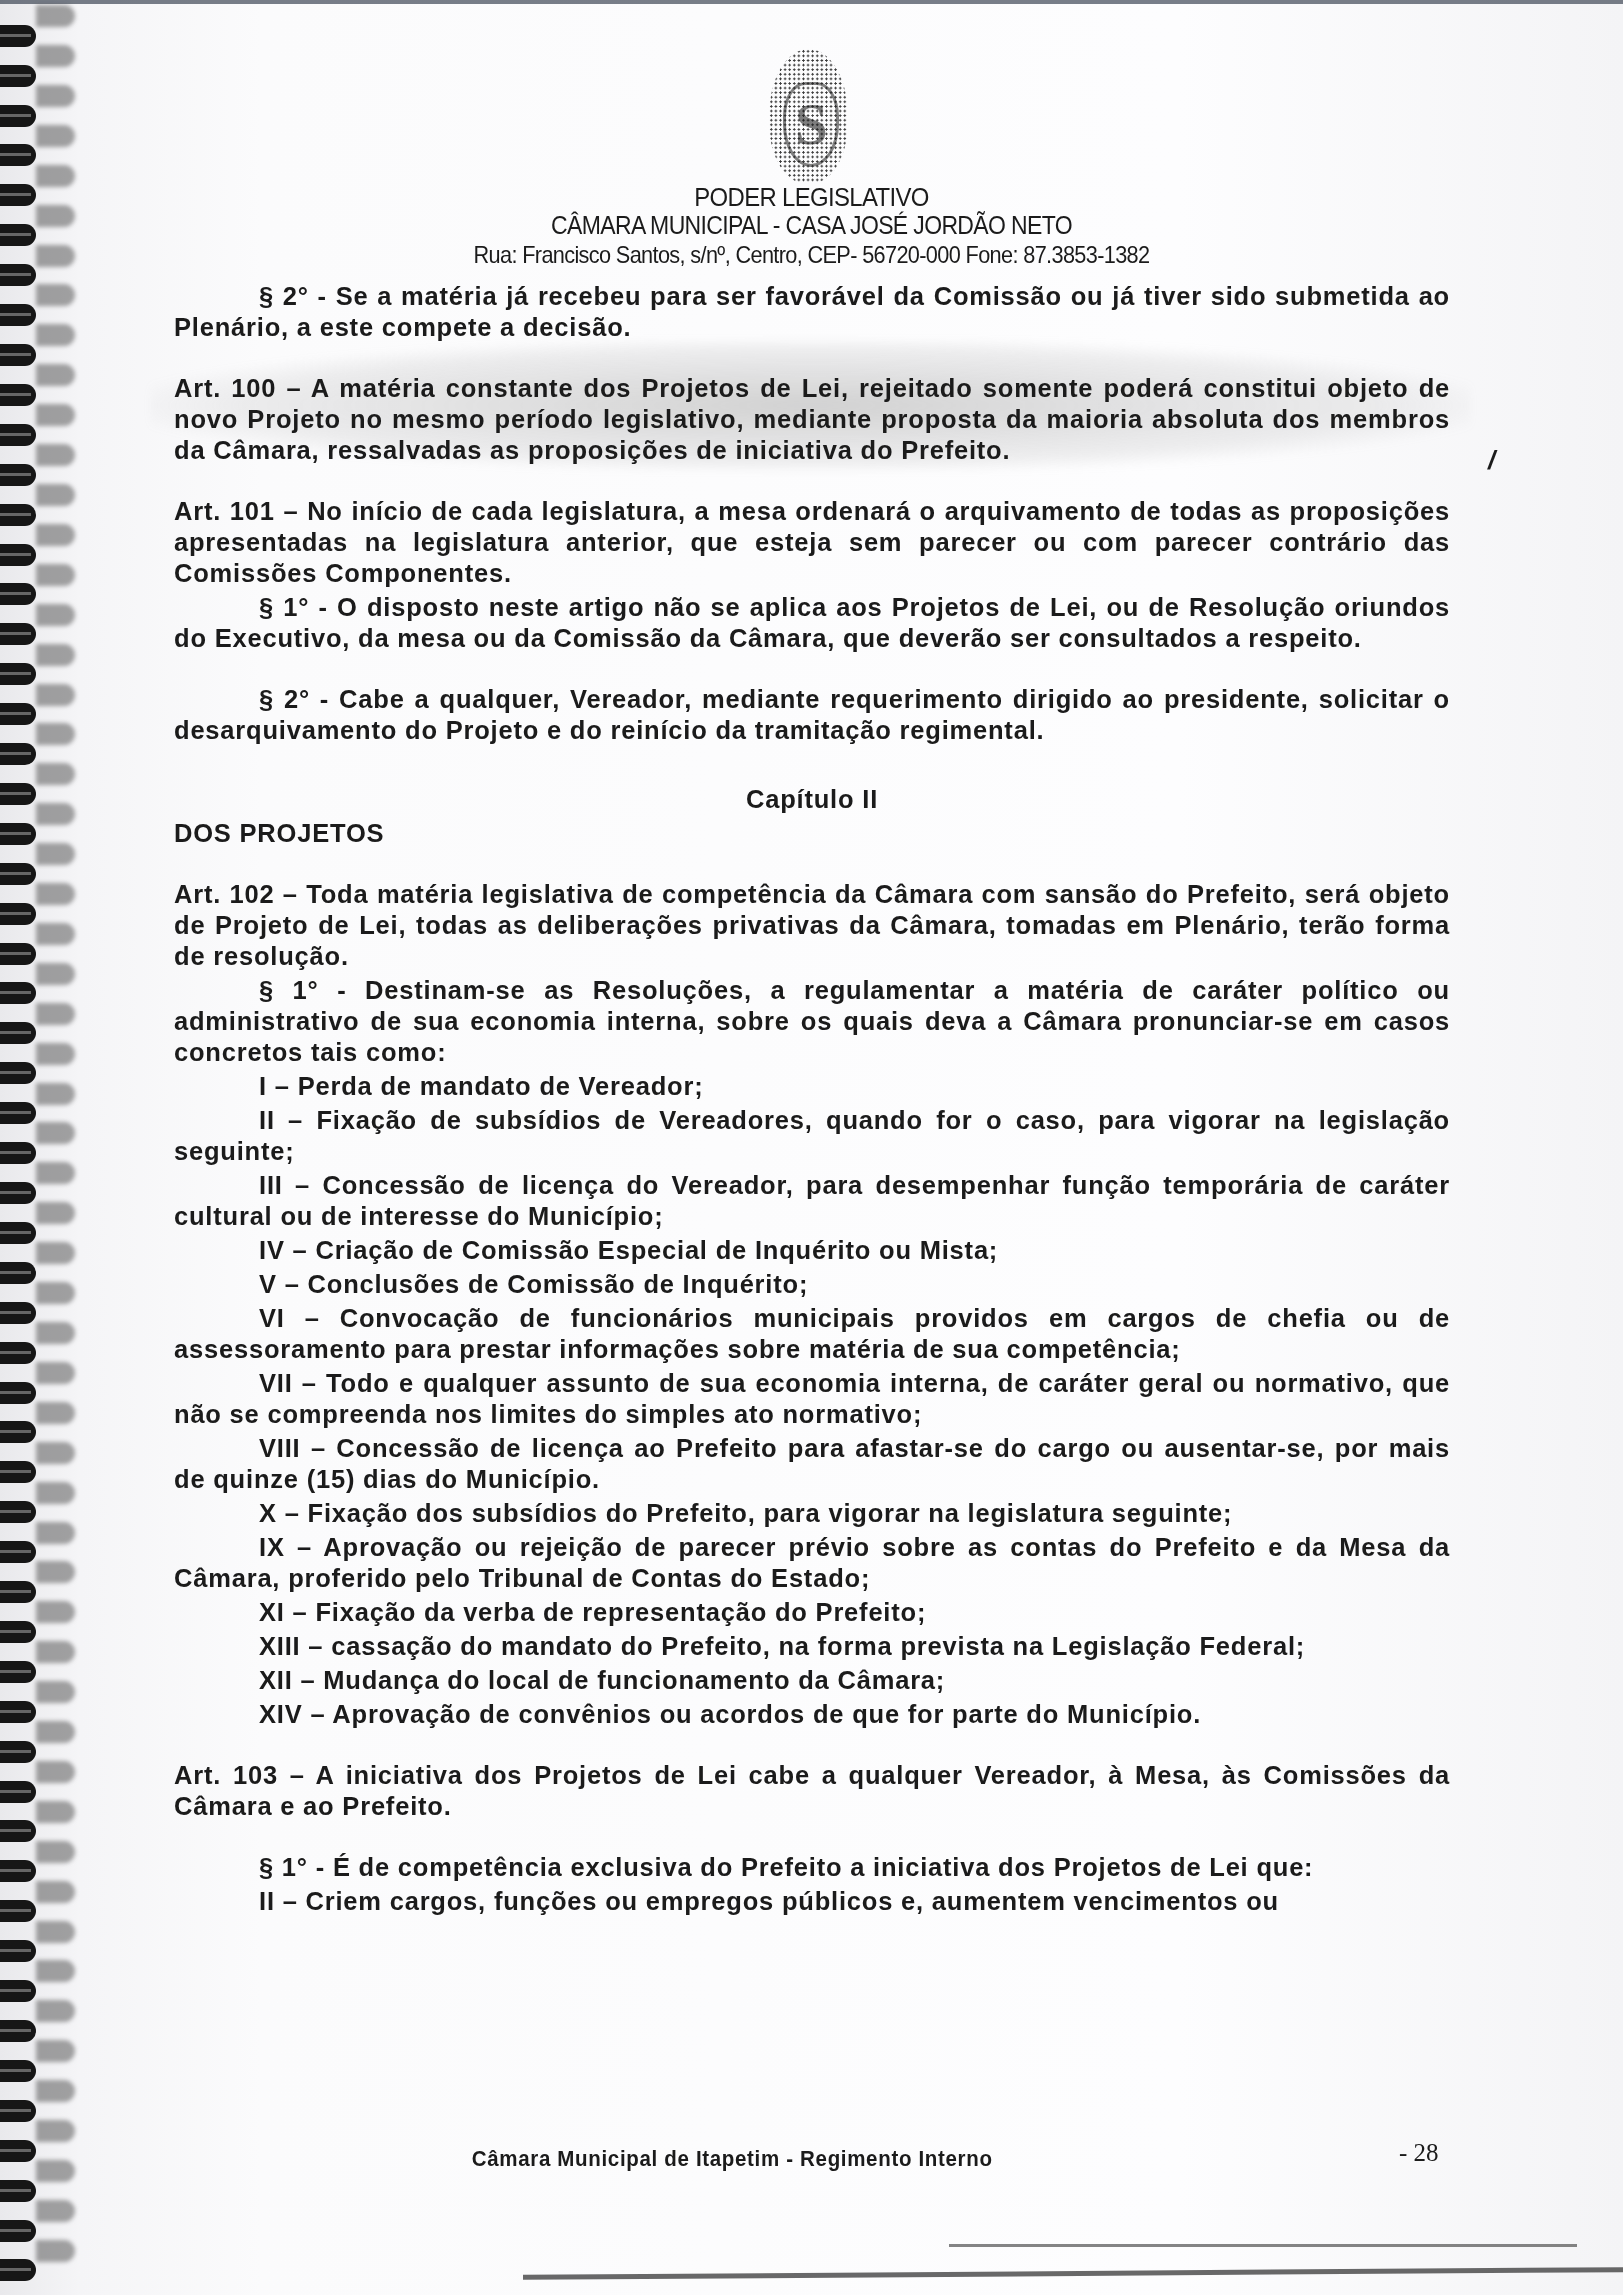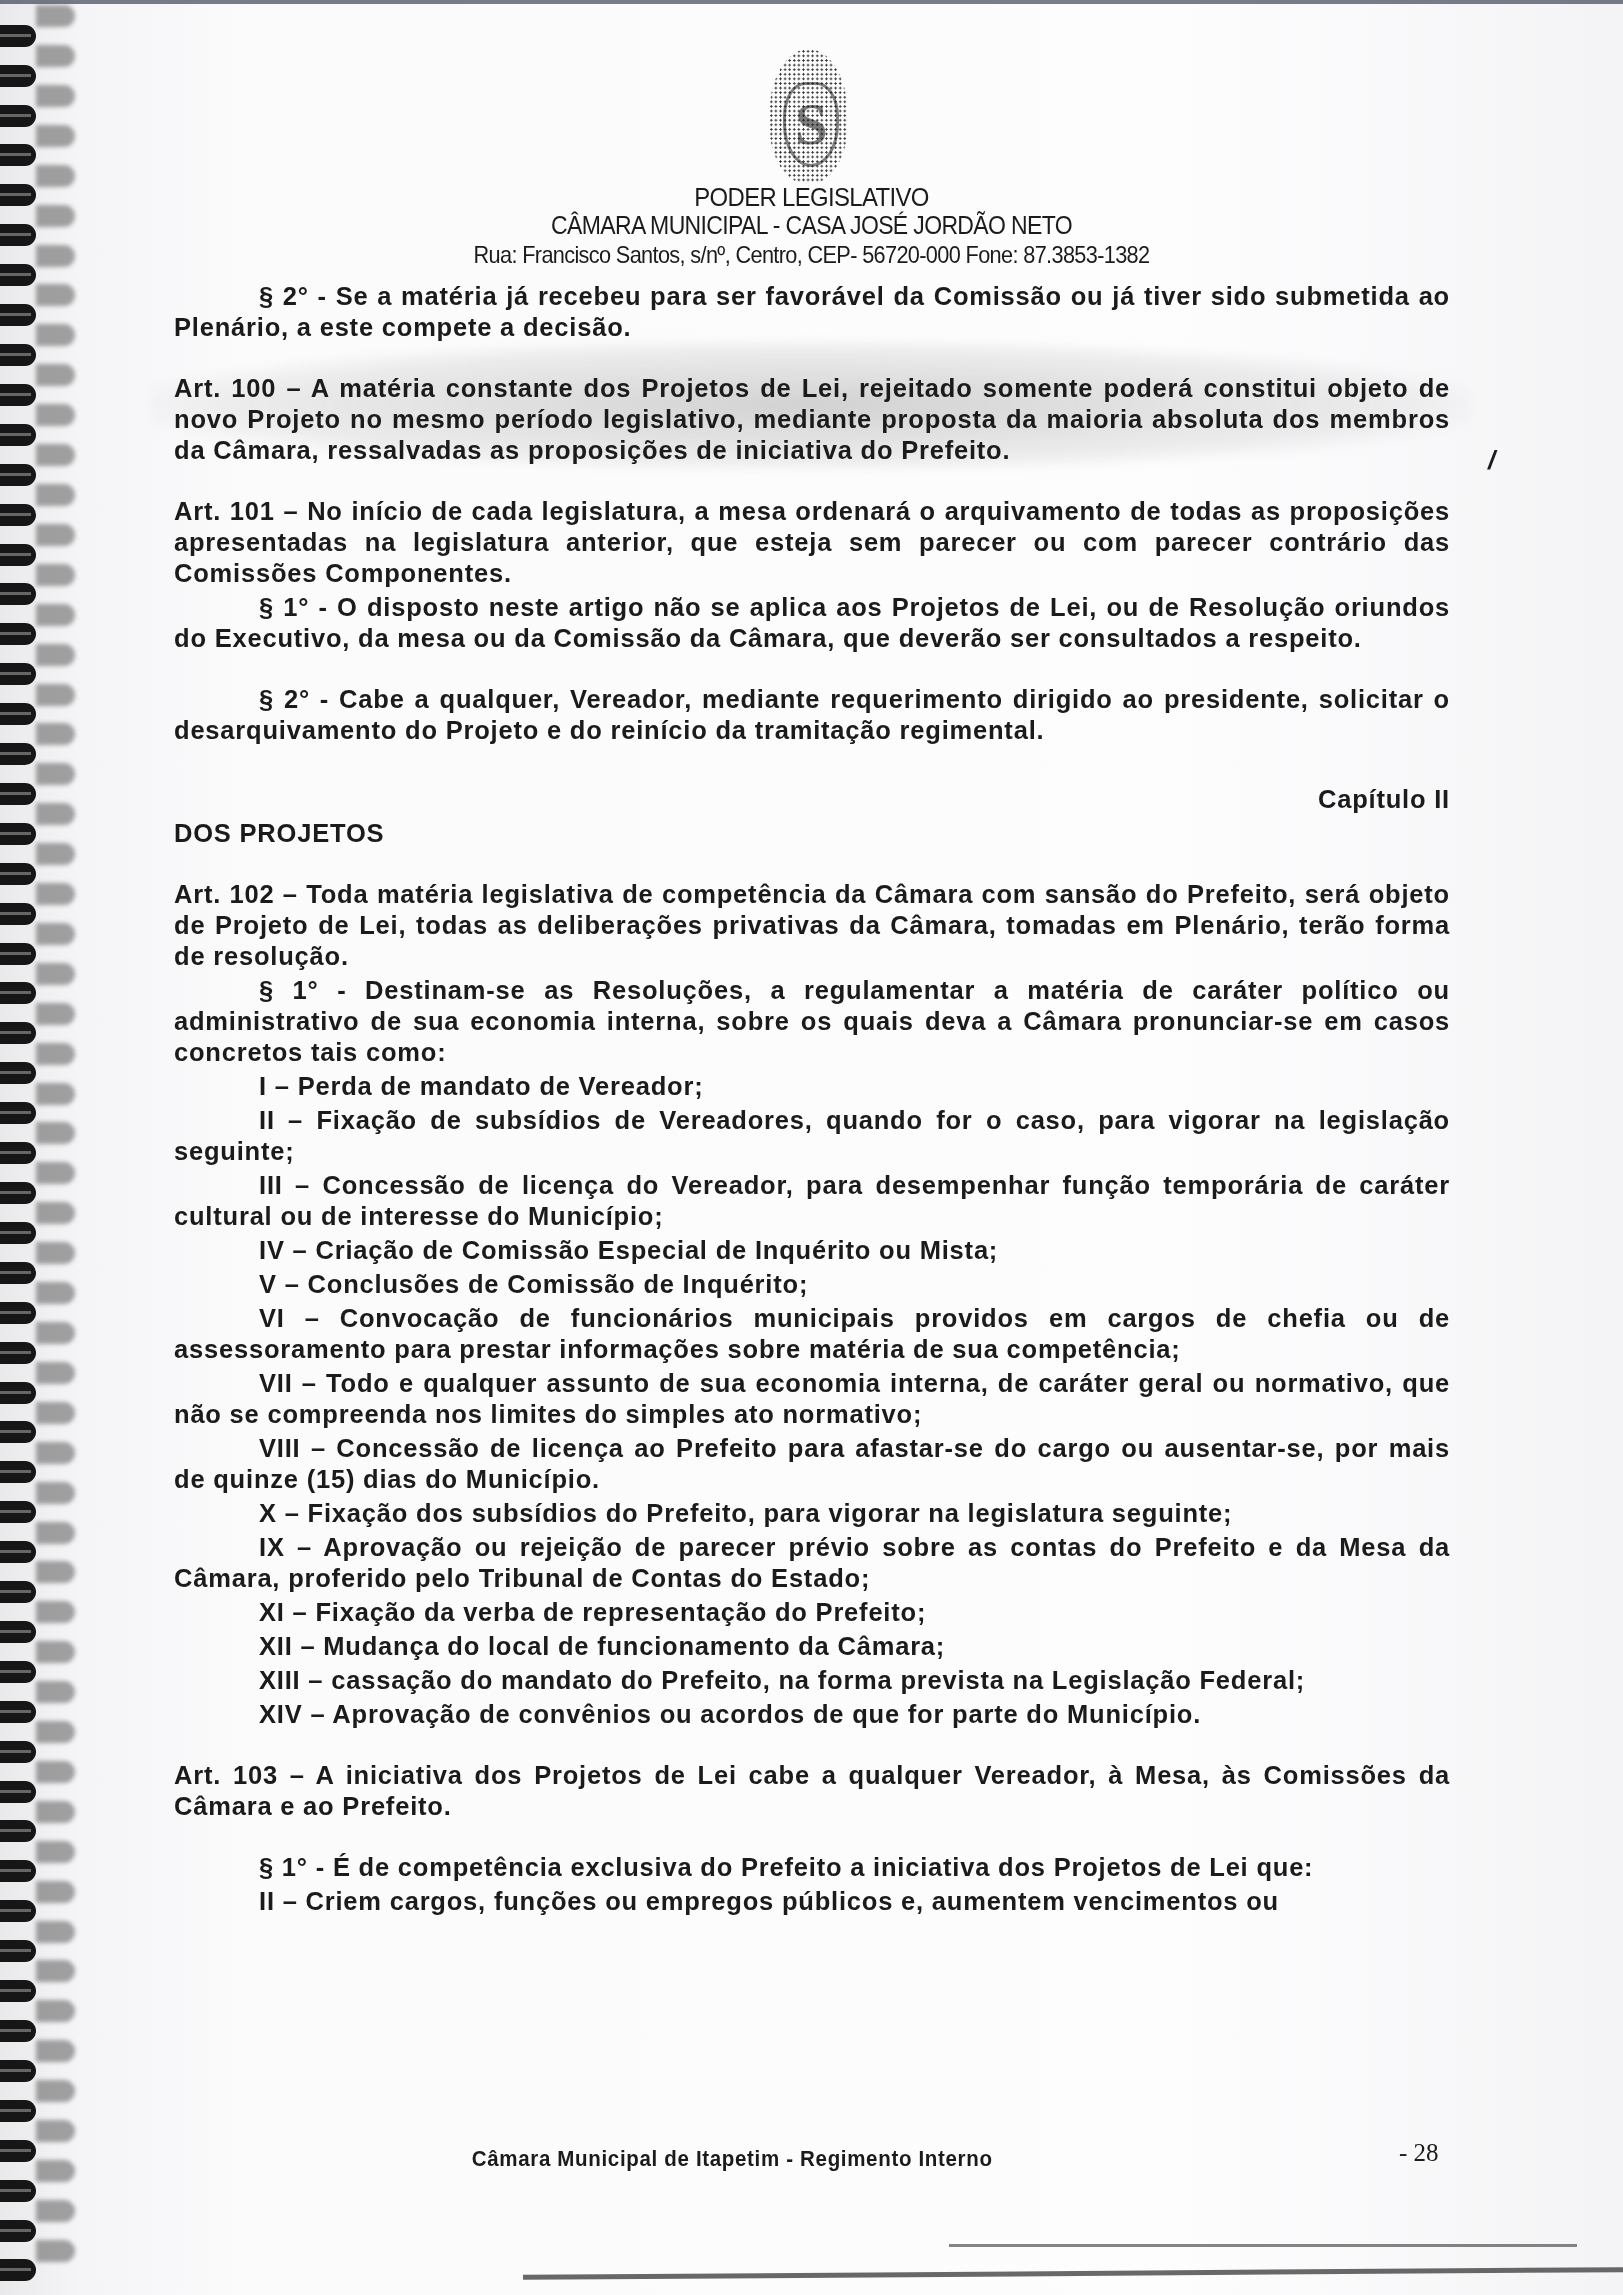--- a/index.html
+++ b/index.html
@@ -48,21 +48,21 @@
 
     .body-text {
       position: absolute; left: 171px; top: 278px; width: 1282px;
       font-size: 25.5px; line-height: 31px; font-weight: bold;
       letter-spacing: 0.8px; text-align: justify;
     }
     .body-text p { margin: 3px; }
     .indent { text-indent: 85px; }
     .gap-m { margin-top: 30px !important; }
     .center { text-align: left; }
-    .chapter { text-align: right; margin-top: 38px !important; }
+    .chapter { text-align: center; margin-top: 38px !important; }
     .smudge {
       position: absolute; left: 150px; top: 340px; width: 1321px; height: 131px;
       background: radial-gradient(ellipse at 50% 50%, rgba(130,130,130,0.35), rgba(150,150,150,0.15) 60%, transparent 75%);
       filter: blur(3.9px);
     }
     .footer { position: absolute; left: 0; top: 2139px; width: 1623px; height: 39px; }
     .footer-text { position:absolute; left: 458px; top: 6.5px; font-size: 21.6px; font-weight: bold; letter-spacing: 0.7px; transform: scaleX(0.95); }
     .page-num { position:absolute; left: 1399px; top: 0px; font-size: 25px; font-family: "Liberation Serif", serif; font-weight: normal; }
     .margin-mark { position:absolute; left: 1488px; top: 445px; font-size: 26px; font-weight: bold; font-style: italic; }
   </style>
@@ -217,22 +217,22 @@
     <p class="indent">II – Fixação de subsídios de Vereadores, quando for o caso, para vigorar na legislação seguinte;</p>
     <p class="indent">III – Concessão de licença do Vereador, para desempenhar função temporária de caráter cultural ou de interesse do Município;</p>
     <p class="indent">IV – Criação de Comissão Especial de Inquérito ou Mista;</p>
     <p class="indent">V – Conclusões de Comissão de Inquérito;</p>
     <p class="indent">VI – Convocação de funcionários municipais providos em cargos de chefia ou de assessoramento para prestar informações sobre matéria de sua competência;</p>
     <p class="indent">VII – Todo e qualquer assunto de sua economia interna, de caráter geral ou normativo, que não se compreenda nos limites do simples ato normativo;</p>
     <p class="indent">VIII – Concessão de licença ao Prefeito para afastar-se do cargo ou ausentar-se, por mais de quinze (15) dias do Município.</p>
     <p class="indent">X – Fixação dos subsídios do Prefeito, para vigorar na legislatura seguinte;</p>
     <p class="indent">IX – Aprovação ou rejeição de parecer prévio sobre as contas do Prefeito e da Mesa da Câmara, proferido pelo Tribunal de Contas do Estado;</p>
     <p class="indent">XI – Fixação da verba de representação do Prefeito;</p>
+    <p class="indent">XIII – cassação do mandato do Prefeito, na forma prevista na Legislação Federal;</p>
     <p class="indent">XII – Mudança do local de funcionamento da Câmara;</p>
-    <p class="indent">XIII – cassação do mandato do Prefeito, na forma prevista na Legislação Federal;</p>
     <p class="indent">XIV – Aprovação de convênios ou acordos de que for parte do Município.</p>
 
     <p class="gap-m">Art. 103 – A iniciativa dos Projetos de Lei cabe a qualquer Vereador, à Mesa, às Comissões da Câmara e ao Prefeito.</p>
     <p class="indent gap-m">§ 1° - É de competência exclusiva do Prefeito a iniciativa dos Projetos de Lei que:</p>
     <p class="indent">II – Criem cargos, funções ou empregos públicos e, aumentem vencimentos ou</p>
   </div>
 
   <div class="footer">
     <span class="footer-text">Câmara Municipal de Itapetim - Regimento Interno</span>
     <span class="page-num">- 28</span>

